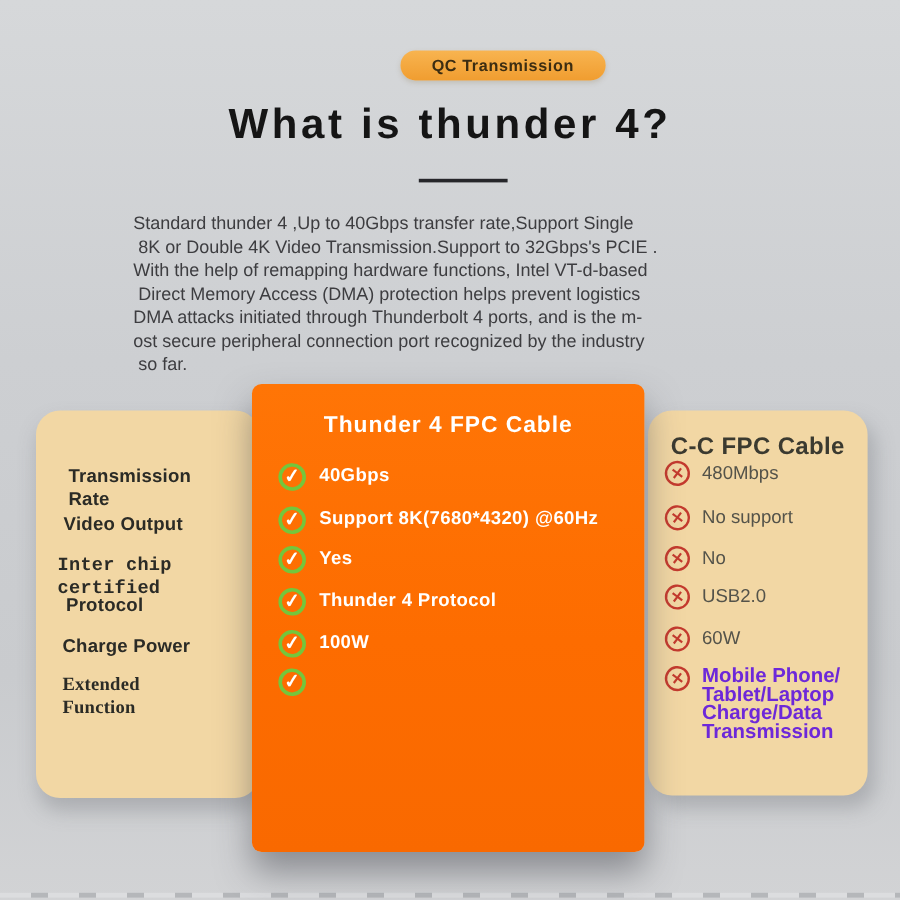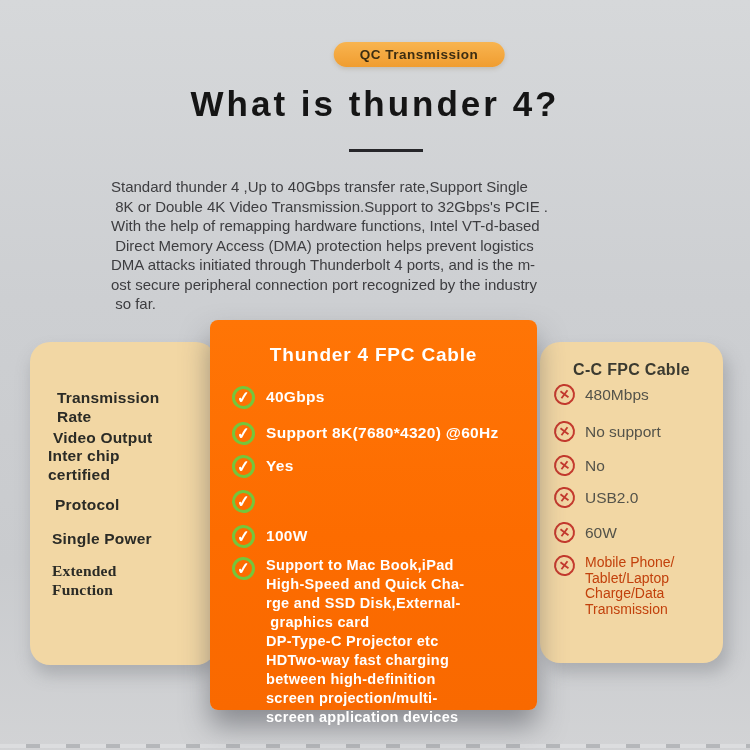--- a/index.html
+++ b/index.html
@@ -66,42 +66,42 @@
   
   .orange-title {
     position:absolute; top:24px; left:0; width:100%; text-align:center;
     font-size:19px; font-weight:700; color:#ffffff; letter-spacing:.8px;
   }
   .orow {
     position:absolute; left:22px; display:flex; align-items:center; gap:11px;
     color:#ffffff; font-weight:700; font-size:15.5px;
   }
   .orow.multi { align-items:flex-start; }
-  .orow .val { letter-spacing:.3px; }
+  .orow .val { letter-spacing:.3px;text-align:center; }
   .orow.multi .val { white-space:pre-wrap; line-height:19px; font-size:14.5px; }
   .check {
     flex:0 0 auto; box-sizing:content-box; width:17px; height:17px; margin-top:1px;
     border:3.2px solid #74c63c; border-radius:50%;
     display:flex; align-items:center; justify-content:center;
     color:#ffffff; font-weight:800; font-size:16px; line-height:1;
     transform:rotate(-5deg);
   }
 
   
   .cc-title {
     position:absolute; top:19px; left:0; width:100%; text-align:center;
-    font-size:16px; font-weight:700; color:#3b3a30; letter-spacing:.3px;
+    font-size:20px; font-weight:700; color:#3b3a30; letter-spacing:.3px;
   }
   .crow {
     position:absolute; left:14px; display:flex; align-items:center; gap:10px;
     font-size:15.5px; color:#54534a;
   }
   .crow.multi { align-items:flex-start; }
-  .crow.multi .val { font-size:14px; font-weight:400; line-height:15.5px;
-    white-space:pre-wrap; color:#c2410c; }
+  .crow.multi .val { font-size:17px; font-weight:700; line-height:15.5px;
+    white-space:pre-wrap; color:#6d28d9; }
   .cross {
     flex:0 0 auto; box-sizing:content-box; width:17px; height:17px;
     border:2.6px solid #c43a2e; border-radius:50%;
     display:flex; align-items:center; justify-content:center;
     color:#c43a2e; font-weight:800; font-size:13px; line-height:1;
     transform:rotate(-8deg);
   }
 
   
   .perforation {
@@ -126,24 +126,24 @@
 With the help of remapping hardware functions, Intel VT-d-based
  Direct Memory Access (DMA) protection helps prevent logistics
 DMA attacks initiated through Thunderbolt 4 ports, and is the m-
 ost secure peripheral connection port recognized by the industry
  so far.</p>
 
   <div class="card left-card">
     <div class="row-label" style="top:46px; left:27px;">Transmission
 Rate</div>
     <div class="row-label" style="top:86px; left:23px;text-align:right;">Video Output</div>
-    <div class="row-label" style="top:104px; left:18px;">Inter chip
+    <div class="row-label" style="top:120px; left:18px;font-family:Liberation Mono, monospace;">Inter chip
 certified</div>
     <div class="row-label" style="top:153px; left:25px;">Protocol</div>
-    <div class="row-label" style="top:187px; left:22px;">Single Power</div>
+    <div class="row-label" style="top:187px; left:22px;">Charge Power</div>
     <div class="row-label" style="top:219px; left:22px;font-family:Liberation Serif, serif;">Extended
 Function</div>
   </div>
 
   <div class="card orange-card">
     <div class="orange-title">Thunder 4 FPC Cable</div>
 
     <div class="orow" style="top:65px;">
       <span class="check">✓</span>
       <span class="val">40Gbps</span>
@@ -151,36 +151,28 @@
     <div class="orow" style="top:101px;">
       <span class="check">✓</span>
       <span class="val">Support 8K(7680*4320)  @60Hz</span>
     </div>
     <div class="orow" style="top:134px;">
       <span class="check">✓</span>
       <span class="val">Yes</span>
     </div>
     <div class="orow" style="top:169px;">
       <span class="check">✓</span>
+      <span class="val">Thunder 4 Protocol</span>
     </div>
     <div class="orow" style="top:204px;">
       <span class="check">✓</span>
       <span class="val">100W</span>
     </div>
     <div class="orow multi" style="top:236px;">
       <span class="check">✓</span>
-      <span class="val">Support to Mac Book,iPad
-High-Speed and Quick Cha-
-rge and SSD Disk,External-
- graphics card
-DP-Type-C Projector etc
-HDTwo-way fast charging
-between high-definition
-screen projection/multi-
-screen application devices</span>
     </div>
   </div>
 
   <div class="card right-card">
     <div class="cc-title">C-C FPC Cable</div>
 
     <div class="crow" style="top:42px;">
       <span class="cross">✕</span>
       <span class="val">480Mbps</span>
     </div>

